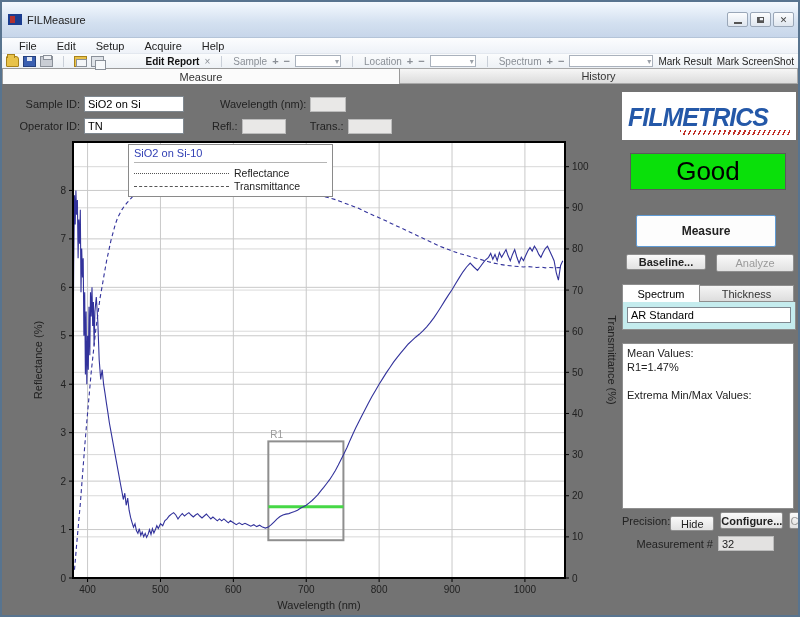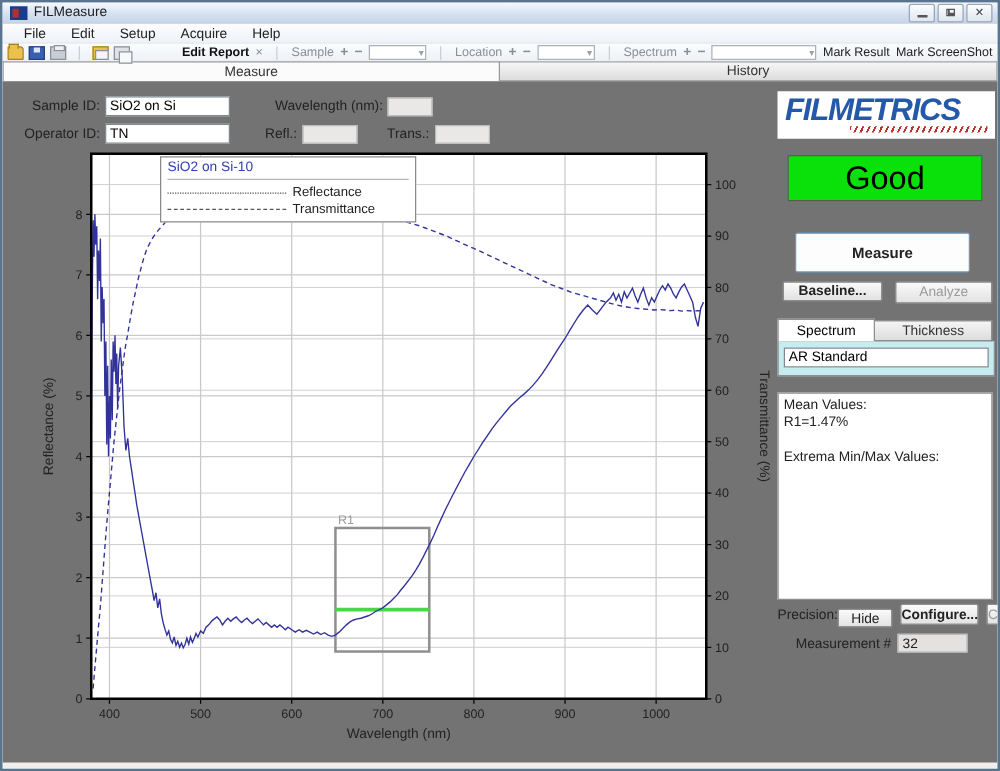--- a/index.html
+++ b/index.html
@@ -1,20 +1,20 @@
 <!DOCTYPE html>
 <html><head>
 <meta charset="utf-8">
 <style>
   * { margin:0; padding:0; box-sizing:border-box; }
   html,body { width:800px; height:617px; font-family:"Liberation Sans", sans-serif; }
   .window { width:800px; height:617px; border:2px solid #58748f; background:#f0efee; position:relative; overflow:hidden; }
 
   
-  .titlebar { height:17px; background:linear-gradient(#f4f9fe,#d3e0f0 60%,#c7d6ea); border-bottom:1px solid #b4c4d8; display:flex; align-items:center; padding:0 4px;justify-content:center; }
+  .titlebar { height:36px; background:linear-gradient(#f4f9fe,#d3e0f0 60%,#c7d6ea); border-bottom:1px solid #b4c4d8; display:flex; align-items:center; padding:0 4px;justify-content:center; }
   .app-icon { width:14px; height:11px; margin:0 5px 0 2px; background:#1a3c8f; position:relative; }
   .app-icon::after { content:""; position:absolute; left:2px; top:2px; width:5px; height:7px; background:#b03030; }
   .title-text { font-size:11px; color:#222; }
   .winbtns { margin-left:auto; display:flex; gap:2px; }
   .winbtn { width:21px; height:15px; border:1px solid #9aa7b8; border-radius:2px; background:linear-gradient(#fcfdfe,#dfe6ef); display:flex; align-items:center; justify-content:center; font-size:9px; color:#444; }
   .glyph-min { width:8px; height:0; border-bottom:2px solid #555; margin-top:6px; }
   .glyph-restore { width:7px; height:6px; border:1px solid #555; box-shadow:2px -2px 0 -0.2px #555 inset; position:relative; }
 
   
   .menubar { height:16px; background:linear-gradient(#fcfdfe,#eef2f8); display:flex; align-items:center; padding-left:8px; gap:2px; border-bottom:1px solid #e3e8ef; }
@@ -63,21 +63,21 @@
   .legend { position:absolute; left:98px; top:12px; width:205px; background:#fff; border:1px solid #8a8a8a; padding:2px 5px 3px 5px; }
   .legend-title { font-size:11px; color:#3240b4; margin-bottom:2px; }
   .legend hr { border:none; border-top:1px solid #b5b5b5; margin:3px 0 4px 0; }
   .legend-row { display:flex; align-items:center; font-size:10.5px; color:#222; line-height:13px; }
   .lsample { width:95px; margin-right:5px; border-top-width:1px; border-top-color:#555; height:0; }
   .ls-dot { border-top-style:dotted; }
   .ls-dash { border-top-style:dashed; }
 
   
   .rpanel { position:absolute; left:620px; top:8px; width:174px; }
-  .logo-card { background:#fff; padding:2px 6px 5px 6px; }
+  .logo-card { background:#fff; padding:12px 6px 5px 6px; }
   .logo-text { font-size:25px; font-weight:bold; font-style:italic; color:#2458a8; letter-spacing:-1px; line-height:26px; }
   .logo-hatch { margin-left:52px; height:5px; background:repeating-linear-gradient(115deg,#c03028 0px,#c03028 1.5px,transparent 1.5px,transparent 4.5px); }
   .good-box { margin-top:13px; margin-left:8px; width:156px; height:37px; background:#0ae00a; border:1px solid #5a5a5a; display:flex; align-items:center; justify-content:center; font-size:26px; color:#000; }
   .measure-btn { margin-top:25px; margin-left:14px; width:140px; height:32px; background:#fdfdfd; border:1px solid #5f9bd5; border-radius:2px; font-size:12px; font-weight:bold; color:#222; display:flex; align-items:center; justify-content:center; }
   .ba-row { margin-top:7px; margin-left:4px; display:flex; gap:10px; }
   .btn { background:linear-gradient(#fafafa,#e2e2e2); border:1px solid #8e8e8e; border-radius:2px; font-size:11px; color:#222; display:flex; align-items:center; justify-content:center; }
   .baseline-btn { width:80px; height:16px; font-weight:bold; }
   .analyze-btn { width:78px; height:18px; color:#9b9b9b; }
   .sp-tabs { margin-top:12px; display:flex; }
   .sp-tab-a { width:78px; height:18px; background:#fff; border:1px solid #8e8e8e; border-bottom:none; display:flex; align-items:center; justify-content:center; font-size:11px; }

